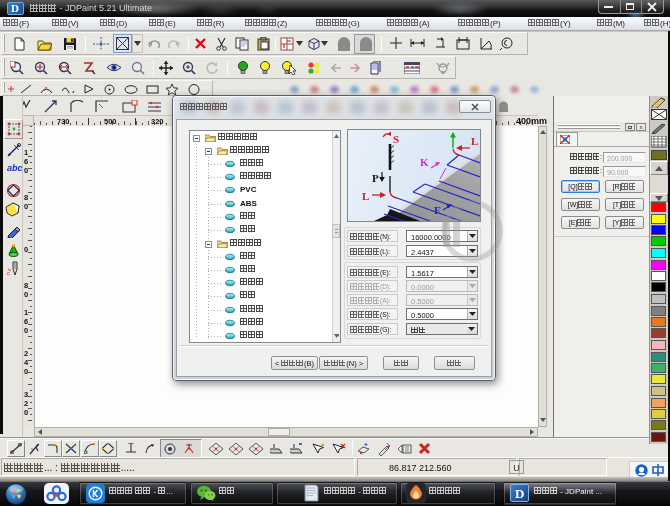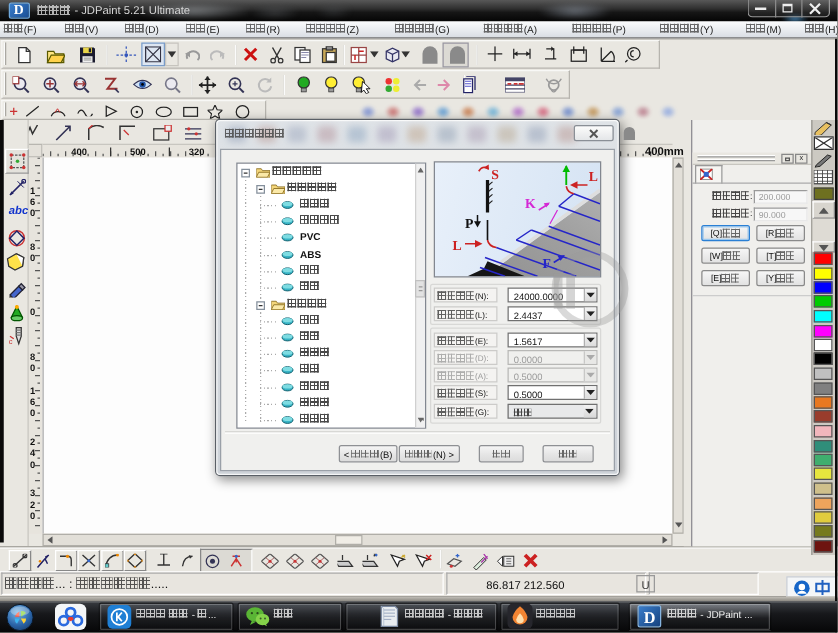--- a/index.html
+++ b/index.html
@@ -392,21 +392,21 @@
     <rect x="474" y="6" width="1" height="4" fill="#555"></rect>
     <rect x="480" y="8" width="1" height="2" fill="#555"></rect>
     <rect x="486" y="6" width="1" height="4" fill="#555"></rect>
     <rect x="492" y="8" width="1" height="2" fill="#555"></rect>
     <rect x="498" y="6" width="1" height="4" fill="#555"></rect>
     <rect x="54" y="3" width="1" height="7" fill="#333"></rect>
     <rect x="101" y="3" width="1" height="7" fill="#333"></rect>
     <rect x="148" y="3" width="1" height="7" fill="#333"></rect>
     <rect x="195" y="3" width="1" height="7" fill="#333"></rect>
   </svg>
-<div class="" style="left:57px;top:117px;width:22px;height:9px;font-size:7.5px;font-weight:bold;color:#111;letter-spacing:0">400</div>
+<div class="" style="left:57px;top:117px;width:22px;height:9px;font-size:7.5px;font-weight:bold;color:#111;letter-spacing:0">730</div>
 <div class="" style="left:104px;top:117px;width:22px;height:9px;font-size:7.5px;font-weight:bold;color:#111;letter-spacing:0">500</div>
 <div class="" style="left:151px;top:117px;width:22px;height:9px;font-size:7.5px;font-weight:bold;color:#111;letter-spacing:0">320</div>
 <div class="" style="left:516px;top:116px;width:36px;height:10px;font-size:9px;font-weight:bold;color:#111">400mm</div>
 <div class="" style="left:22px;top:126px;width:12px;height:301px;background:#e7e4dd"></div>
 <svg style="left:22px;top:126px" width="12" height="301" viewBox="0 0 12 301">
     <rect x="8" y="0" width="2" height="1" fill="#555"></rect>
     <rect x="6" y="6" width="4" height="1" fill="#555"></rect>
     <rect x="8" y="12" width="2" height="1" fill="#555"></rect>
     <rect x="6" y="18" width="4" height="1" fill="#555"></rect>
     <rect x="8" y="24" width="2" height="1" fill="#555"></rect>
@@ -919,21 +919,21 @@
 <path d="M24 65 h10" stroke="#cc2222" stroke-width="1.3"></path>
 <path d="M38 65 l-6 -3 v6 z" fill="#cc2222"></path>
 <text x="14" y="70" font-size="11" font-weight="bold" fill="#cc2222" font-family="Liberation Serif">L</text>
 <text x="86" y="84" font-size="11" font-weight="bold" fill="#2525c8" font-family="Liberation Serif">F</text>
 <path d="M95 80 l8 -5" stroke="#2525c8" stroke-width="1.3"></path>
 <path d="M104 74 l-6 .5 2.5 4 z" fill="#2525c8"></path>
 </svg>
 <div class="" style="left:344px;top:227px;width:137px;height:33px;border:1px solid #d8d8d6;border-radius:2px"></div>
 <div class="" style="left:344px;top:262px;width:137px;height:77px;border:1px solid #d8d8d6;border-radius:2px"></div>
 <div class="" style="left:347px;top:230px;width:51px;height:12px;background:#f4f3f1;border:1px solid #cccbc9;font-size:7px;color:#111;padding:2px 0 0 2px;white-space:nowrap"><b class="cg" style="width:6.5px;height:6.5px;background:repeating-linear-gradient(0deg,#3f3f3f 0 1px,transparent 1px 3px),repeating-linear-gradient(90deg,#3f3f3f 0 1px,transparent 1px 3px);opacity:0.82"></b><b class="cg" style="width:6.5px;height:6.5px;background:repeating-linear-gradient(0deg,#3f3f3f 0 1px,transparent 1px 3px),repeating-linear-gradient(90deg,#3f3f3f 0 1px,transparent 1px 3px);opacity:0.82"></b><b class="cg" style="width:6.5px;height:6.5px;background:repeating-linear-gradient(0deg,#3f3f3f 0 1px,transparent 1px 3px),repeating-linear-gradient(90deg,#3f3f3f 0 1px,transparent 1px 3px);opacity:0.82"></b><b class="cg" style="width:6.5px;height:6.5px;background:repeating-linear-gradient(0deg,#3f3f3f 0 1px,transparent 1px 3px),repeating-linear-gradient(90deg,#3f3f3f 0 1px,transparent 1px 3px);opacity:0.82"></b><span style="font-size:6.5px">(N)</span>:</div>
-<div class="" style="left:406px;top:230px;width:72px;height:12px;background:#fff;border:1px solid #707070;font-size:7.5px;color:#111;padding:2px 0 0 4px">24000.0000</div>
+<div class="" style="left:406px;top:230px;width:72px;height:12px;background:#fff;border:1px solid #707070;font-size:7.5px;color:#111;padding:2px 0 0 4px">16000.0000</div>
 <div class="" style="left:467px;top:231px;width:10px;height:10px;background:linear-gradient(#f4f4f4,#dcdcdc);border-left:1px solid #b0b0b0">
     <svg width="7" height="4" viewBox="0 0 7 4" style="left:1px;top:3px">
       <path d="M0 0 h7 l-3.5 4 z" fill="#222"></path>
     </svg>
   </div>
 <div class="" style="left:347px;top:245px;width:51px;height:12px;background:#f4f3f1;border:1px solid #cccbc9;font-size:7px;color:#111;padding:2px 0 0 2px;white-space:nowrap"><b class="cg" style="width:6.5px;height:6.5px;background:repeating-linear-gradient(0deg,#3f3f3f 0 1px,transparent 1px 3px),repeating-linear-gradient(90deg,#3f3f3f 0 1px,transparent 1px 3px);opacity:0.82"></b><b class="cg" style="width:6.5px;height:6.5px;background:repeating-linear-gradient(0deg,#3f3f3f 0 1px,transparent 1px 3px),repeating-linear-gradient(90deg,#3f3f3f 0 1px,transparent 1px 3px);opacity:0.82"></b><b class="cg" style="width:6.5px;height:6.5px;background:repeating-linear-gradient(0deg,#3f3f3f 0 1px,transparent 1px 3px),repeating-linear-gradient(90deg,#3f3f3f 0 1px,transparent 1px 3px);opacity:0.82"></b><b class="cg" style="width:6.5px;height:6.5px;background:repeating-linear-gradient(0deg,#3f3f3f 0 1px,transparent 1px 3px),repeating-linear-gradient(90deg,#3f3f3f 0 1px,transparent 1px 3px);opacity:0.82"></b><span style="font-size:6.5px">(L)</span>:</div>
 <div class="" style="left:406px;top:245px;width:72px;height:12px;background:#fff;border:1px solid #707070;font-size:7.5px;color:#111;padding:2px 0 0 4px">2.4437</div>
 <div class="" style="left:467px;top:246px;width:10px;height:10px;background:linear-gradient(#f4f4f4,#dcdcdc);border-left:1px solid #b0b0b0">
     <svg width="7" height="4" viewBox="0 0 7 4" style="left:1px;top:3px">
       <path d="M0 0 h7 l-3.5 4 z" fill="#222"></path>

